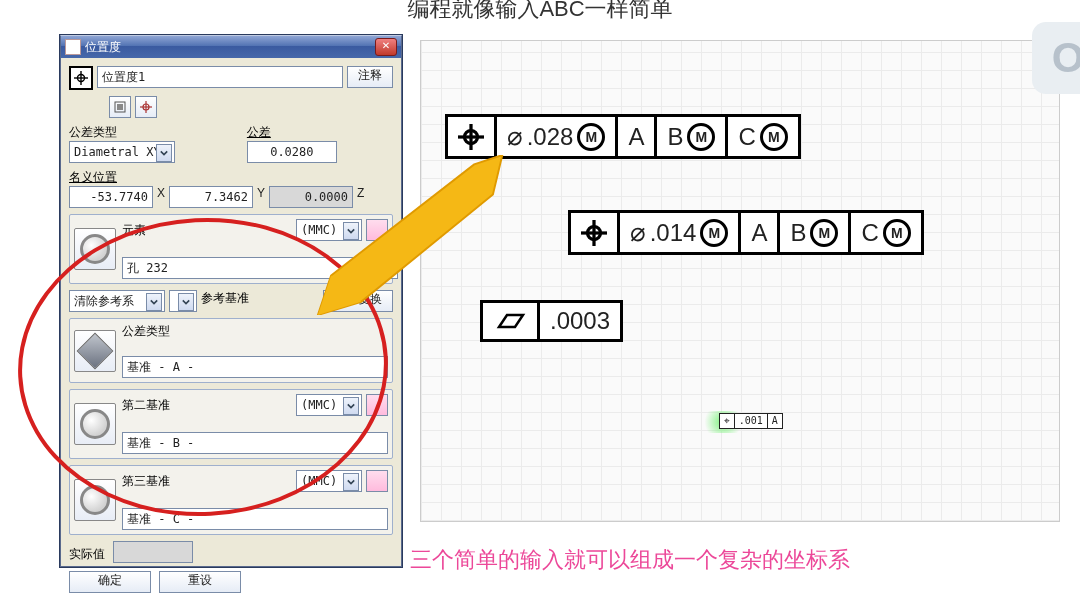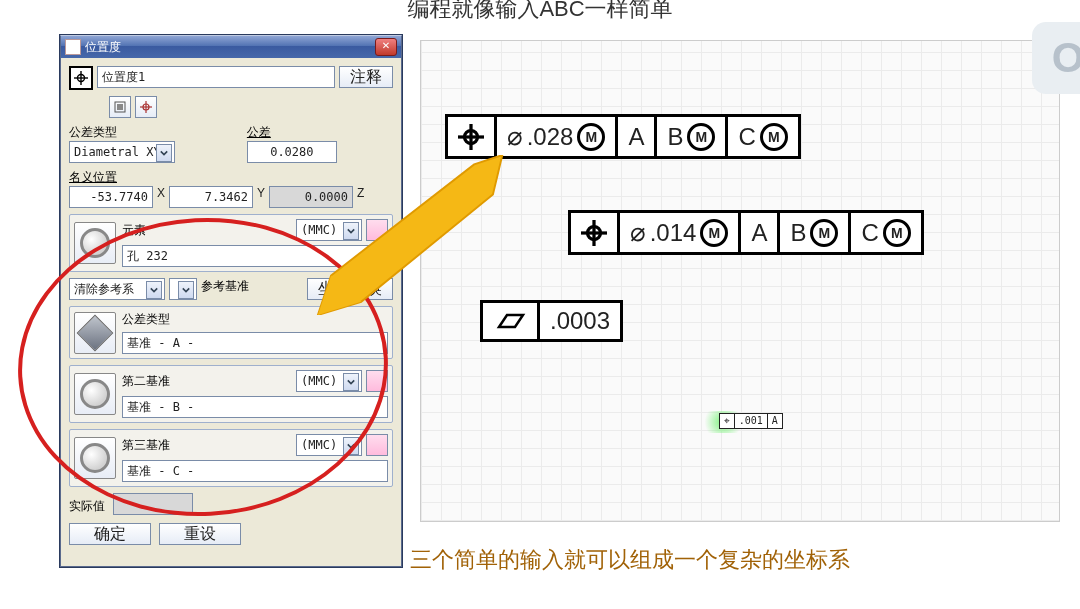--- a/index.html
+++ b/index.html
@@ -1,19 +1,19 @@
 <!DOCTYPE html>
 <html><head>
 <meta charset="utf-8">
 <style>
   html,body{margin:0;padding:0;font-family:"Microsoft YaHei","SimSun",Arial,sans-serif;font-size:12px;color:#222;background:#fff}
   body{width:1080px;height:609px;position:relative;overflow:hidden}
 
   .top-text{position:absolute;left:50%;top:-6px;transform:translateX(-50%);font-size:22px;color:#333;white-space:nowrap}
-  .bottom-text{position:absolute;left:410px;top:545px;font-size:22px;color:#a16207;white-space:nowrap}
+  .bottom-text{position:absolute;left:410px;top:545px;font-size:22px;color:#ec4899;white-space:nowrap}
 
   
   .dlg{
     position:absolute;left:60px;top:35px;width:340px;height:530px;
     background:#ece9d8;border:1px solid #5a6a8d;border-top-color:#c0cbe2;
     box-shadow:0 0 0 1px #2a3a5d;
   }
   .titlebar{
     height:22px;line-height:22px;padding:0 4px;
     background:linear-gradient(#8fa5d4,#5273b3 45%,#3a5aa0 46%,#4668aa);
@@ -25,39 +25,39 @@
     width:20px;height:16px;border:1px solid #7a1b1b;border-radius:3px;
     background:linear-gradient(#f08080,#c0392b);color:#fff;font-size:10px;
     text-align:center;line-height:14px;cursor:pointer
   }
 
   .body{padding:8px 8px 4px 8px}
 
   .row{display:flex;align-items:flex-start;gap:4px;margin-bottom:6px}
   .txt{display:inline-block}
   .fld{border:1px solid #7a8ca8;background:#fff;height:20px;line-height:20px;padding:0 4px;font-size:12px;font-family:Consolas,monospace}
-  .btn{border:1px solid #7a8ca8;background:linear-gradient(#fff,#e6ecf6);height:20px;padding:0 10px;cursor:pointer;font-size:16px}
+  .btn{border:1px solid #7a8ca8;background:linear-gradient(#fff,#e6ecf6);height:20px;padding:0 10px;cursor:pointer;font-size:12px}
   .btn-square{width:20px;height:20px;border:1px solid #7a8ca8;background:linear-gradient(#fff,#e6ecf6);display:inline-flex;align-items:center;justify-content:center}
   .btn-square svg{display:block}
 
   .label{font-size:12px;color:#000}
 
   .select-v{position:relative}
   .select-v .caret{position:absolute;right:2px;top:2px;width:14px;height:16px;background:linear-gradient(#eef3fb,#cfdaf0);border:1px solid #7a8ca8;display:flex;align-items:center;justify-content:center}
   .caret svg{width:8px;height:8px}
 
   .group{border:1px solid #9fb0cd;border-radius:2px;background:#f3f2ec;padding:4px;margin-bottom:6px;display:flex;align-items:center;gap:6px}
   .big-circle{
     width:40px;height:40px;min-width:40px;border:1px solid #888;border-radius:2px;
     background:linear-gradient(#fff,#e8edf6);display:flex;align-items:center;justify-content:center
   }
   .big-circle .o{width:24px;height:24px;border-radius:50%;border:3px solid #888;background:radial-gradient(circle at 35% 35%,#fff,#d2d2d2 70%)}
   .diamond{width:24px;height:24px;transform:rotate(45deg);background:linear-gradient(135deg,#bfc4cc,#6b7280);border:1px solid #666}
 
-  .inner{flex:1;display:flex;flex-direction:column;gap:4px}
+  .inner{flex:1;display:flex;flex-direction:column;gap:16px}
   .inner-row{display:flex;align-items:center;gap:4px}
 
   .mmc{font-family:Consolas,monospace}
   .pink{width:20px;height:20px;border:1px solid #7a8ca8;background:linear-gradient(#fde,#fbd)}
 
   .bottom-row{display:flex;gap:8px;align-items:flex-end;margin-top:4px}
 
   
   .red-oval{
     position:absolute;left:18px;top:218px;width:362px;height:290px;

